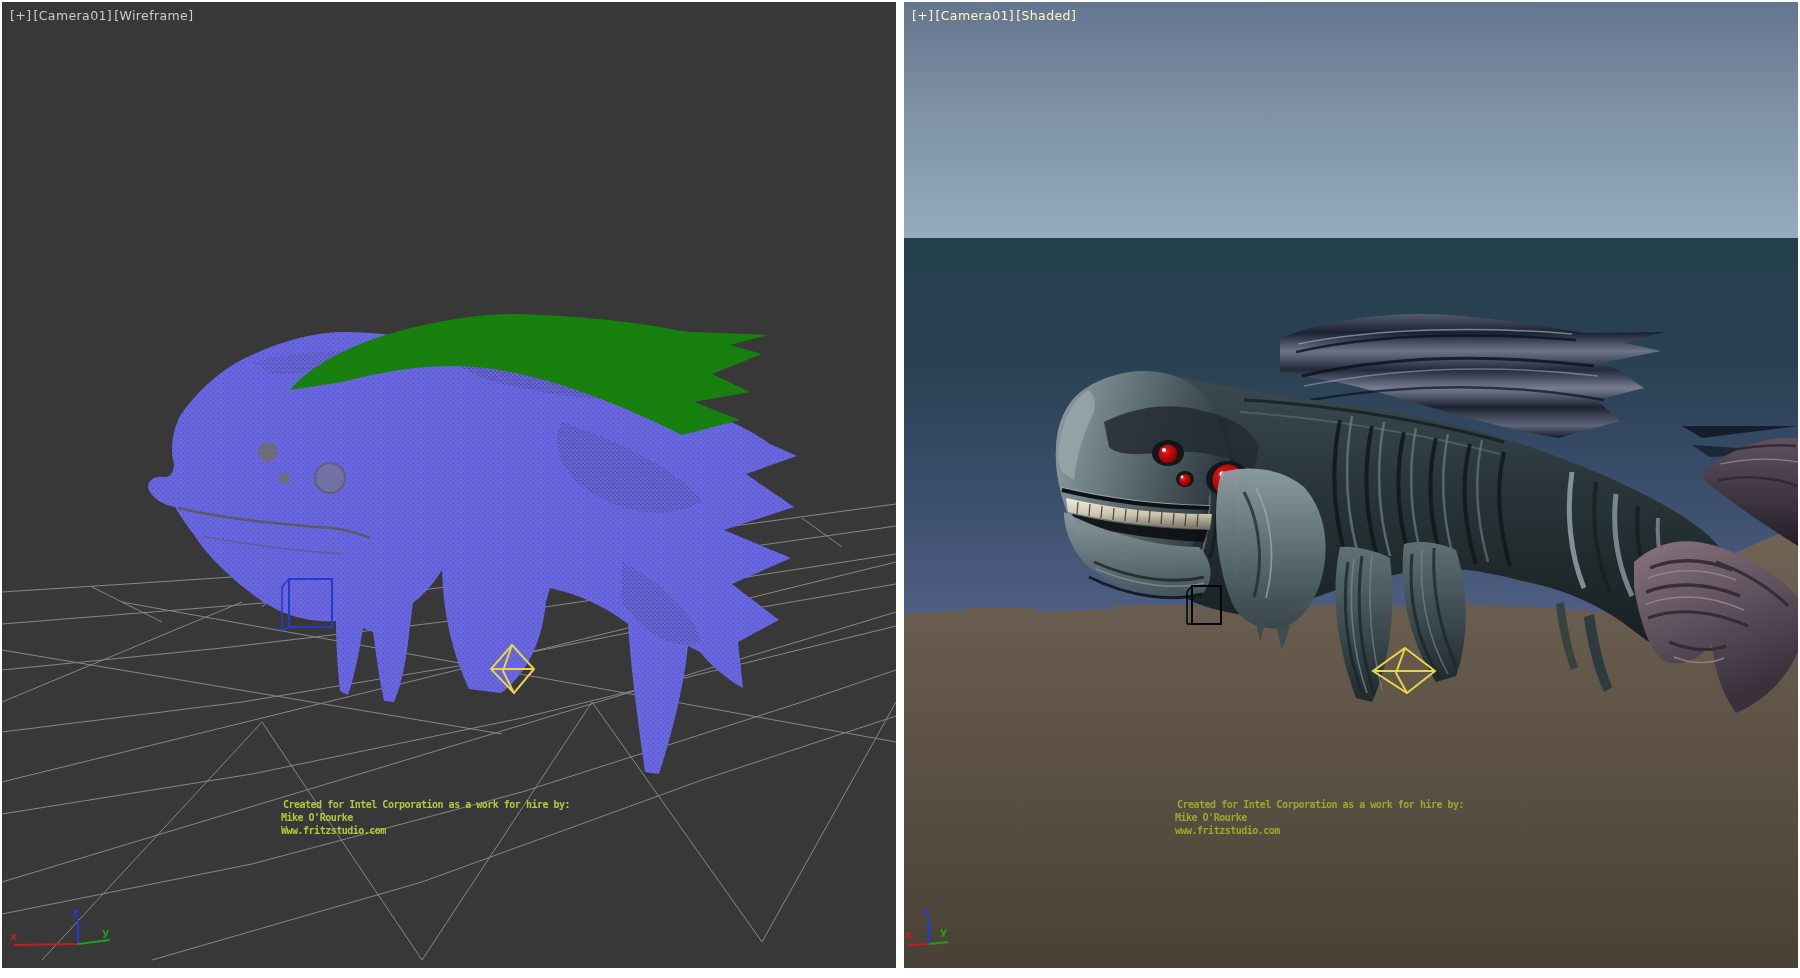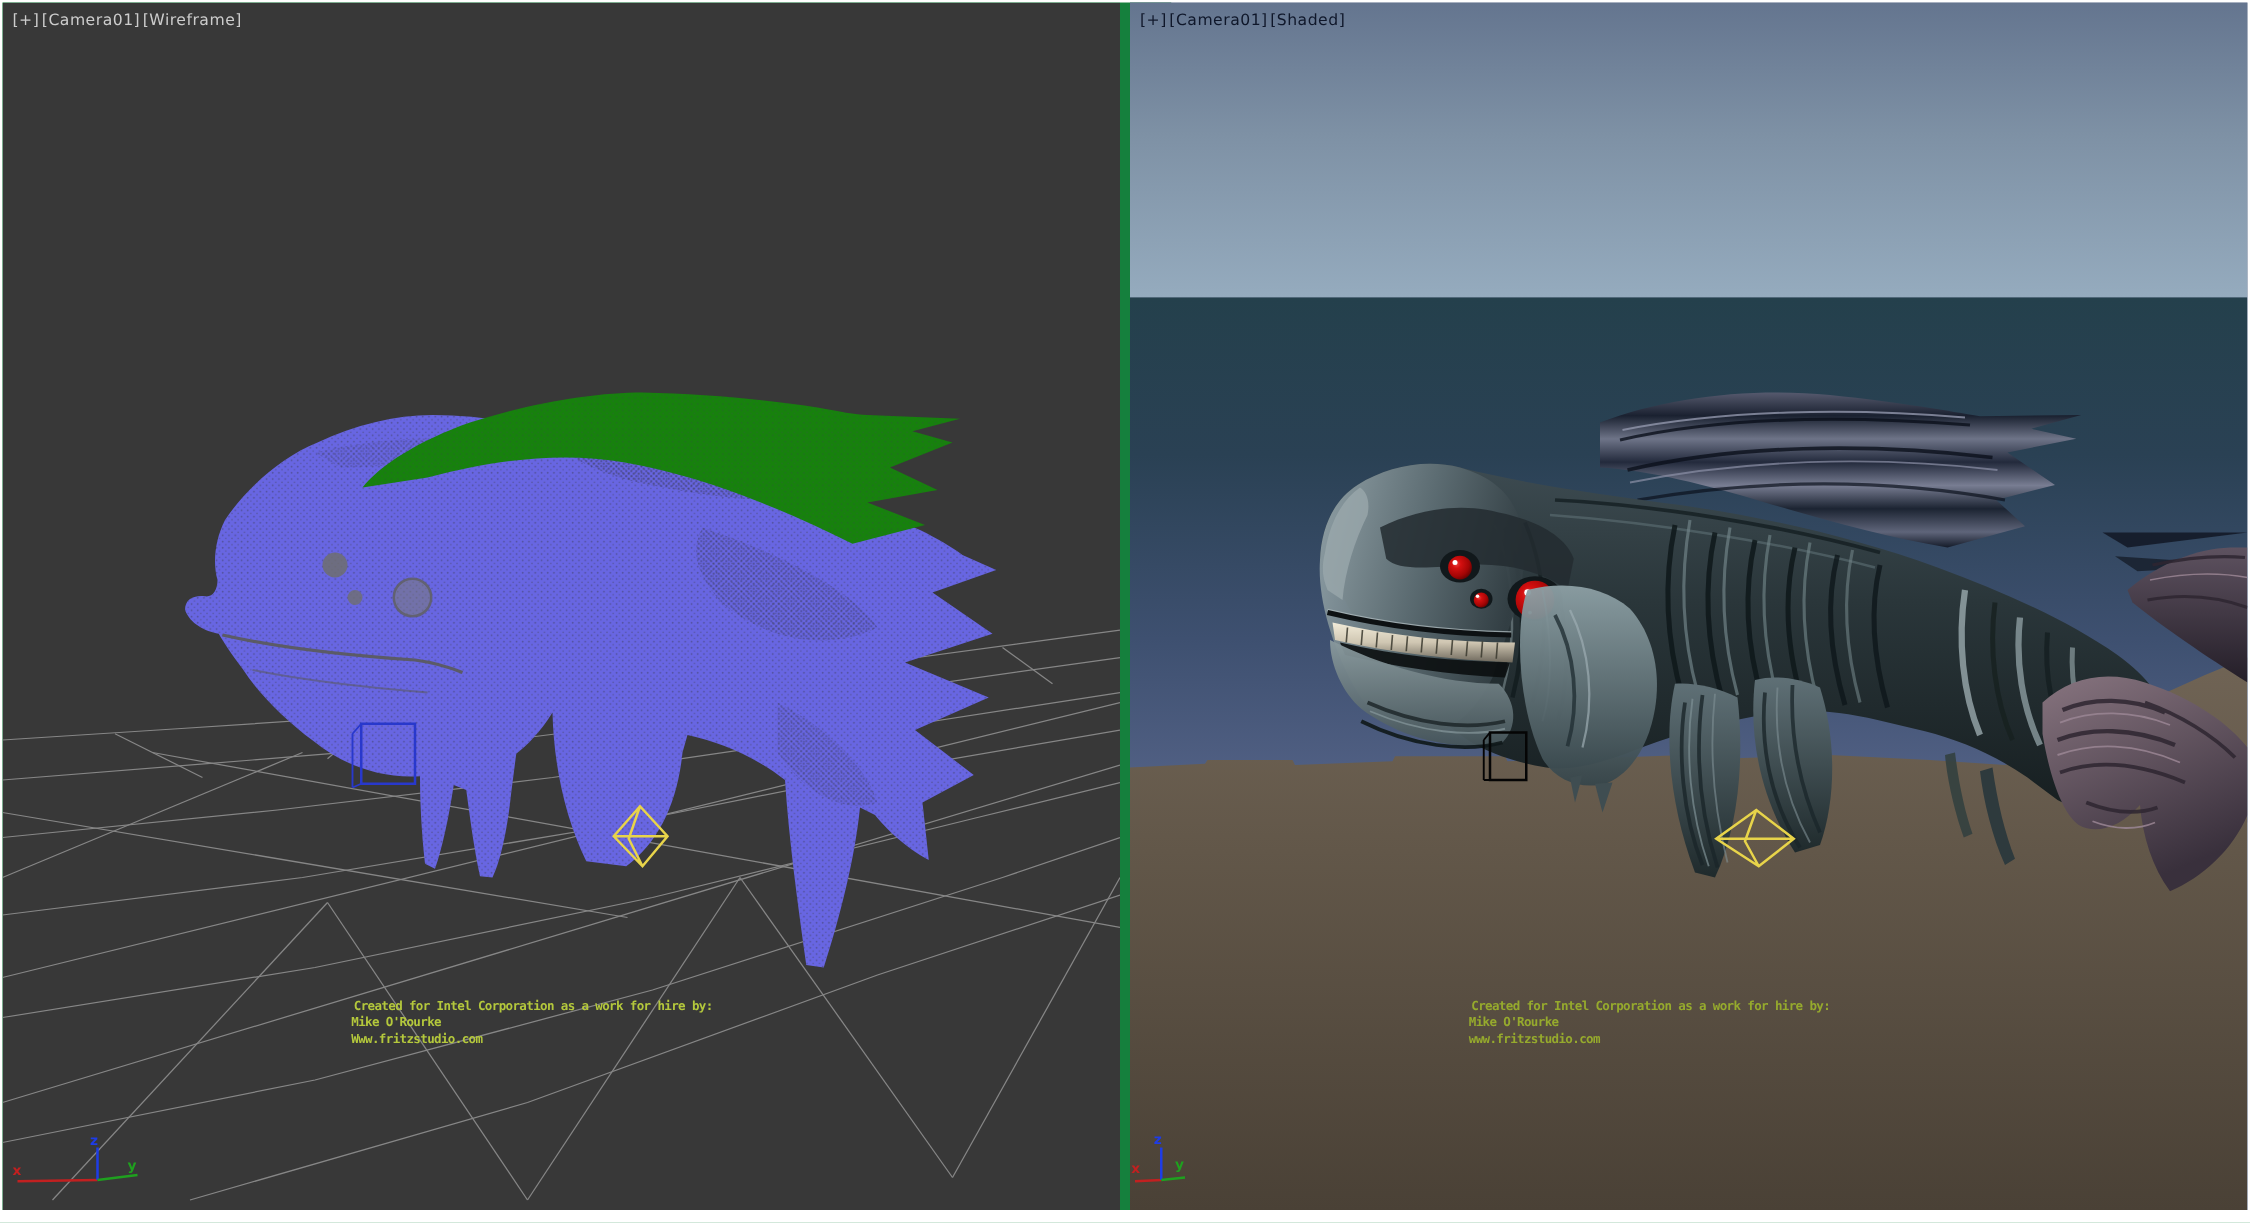--- a/index.html
+++ b/index.html
@@ -1,25 +1,25 @@
 <!DOCTYPE html>
 <html><head>
 <meta charset="utf-8">
 <style>
   html,body{margin:0;padding:0;background:#ffffff;width:1800px;height:978px;overflow:hidden;
     font-family:"DejaVu Sans",sans-serif;}
   .stage{position:relative;width:1800px;height:978px;background:#ffffff;}
   .viewport{position:absolute;top:2px;width:894px;height:966px;overflow:hidden;}
-  .viewport.left{left:2px;background:#15803d;padding-left:41px;}
+  .viewport.left{left:2px;background:#c2410c;}
   .viewport.right{left:904px;background:#64758f;}
   .vplabel{position:absolute;top:6px;left:8px;z-index:5;font-size:12.5px;letter-spacing:0.4px;
     font-family:"DejaVu Sans",sans-serif;white-space:nowrap;}
   .vplabel span{margin-right:2px;cursor:pointer;}
   .vplabel.l{color:#cccccc;}
-  .vplabel.r{color:#0f172a;}
+  .vplabel.r{color:#fef9c3;}
   svg{position:absolute;top:0;left:0;display:block;}
   .wm{font-family:"DejaVu Sans Mono",monospace;font-size:10px;font-weight:bold;letter-spacing:-0.5px;}
   .axlbl{font-family:"DejaVu Sans",sans-serif;font-size:11px;font-weight:bold;}
 </style>
 </head>
 <body>
 
 <div class="stage">
 
   <div class="viewport left">

